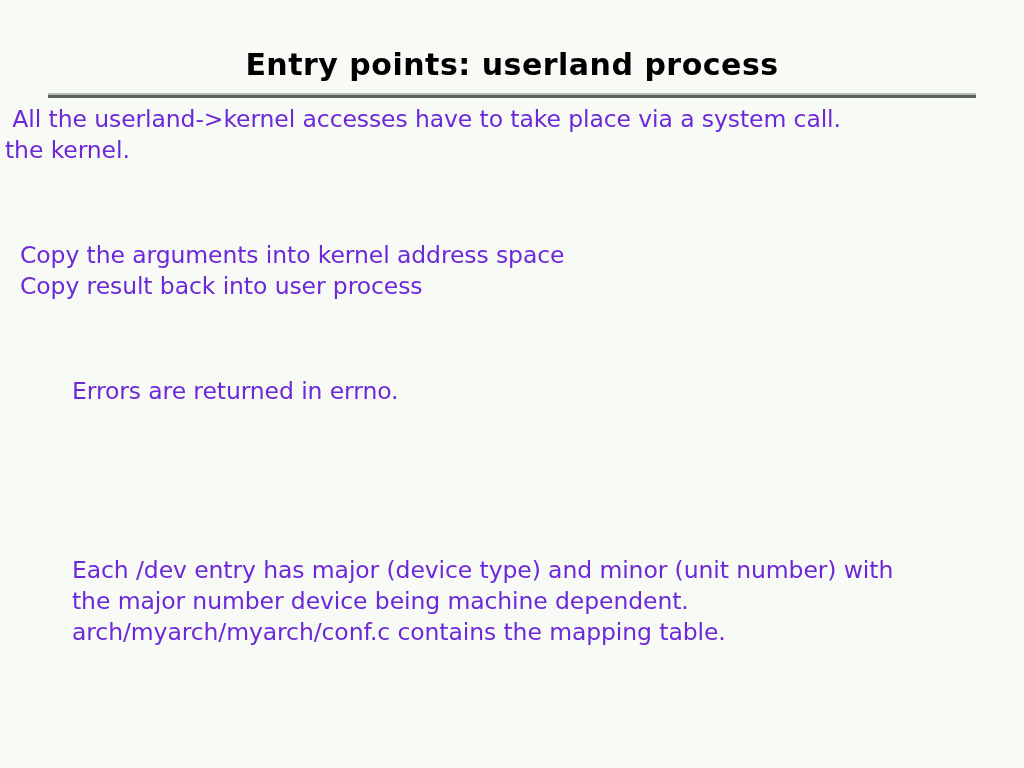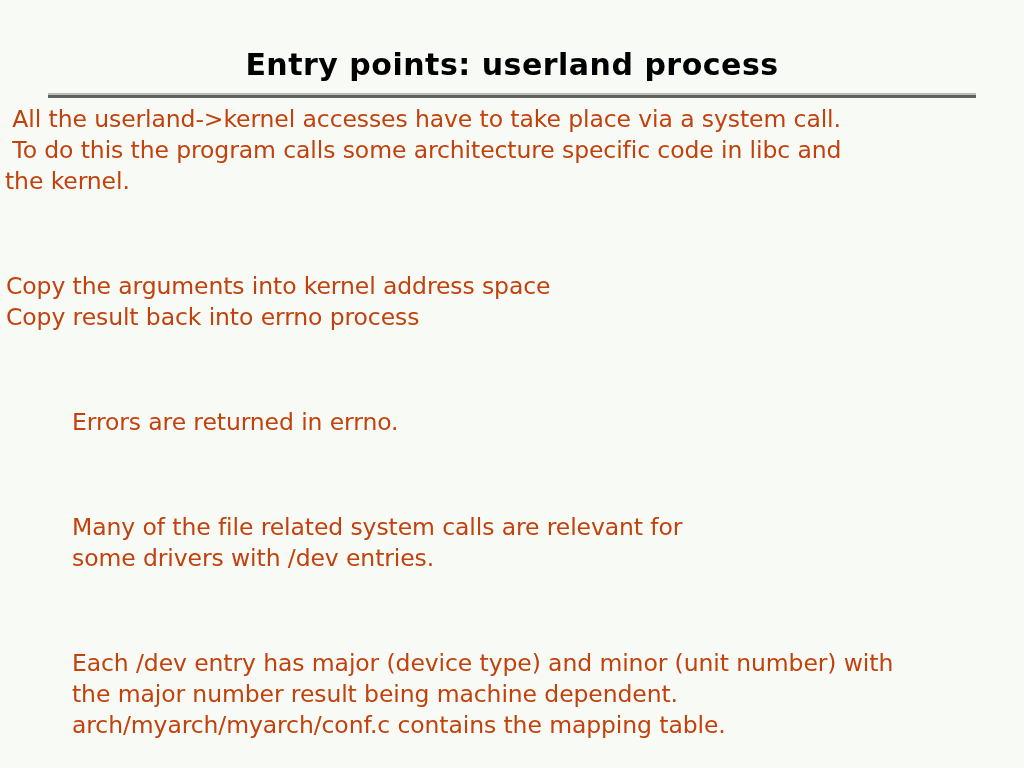--- a/index.html
+++ b/index.html
@@ -51,77 +51,73 @@
   }
   .para {
     padding-left: 72px;
     padding-right: 20px;
     margin: 0;
   }
   .line {
     font-family: "DejaVu Sans", sans-serif;
     font-size: 23.5px;
     line-height: 31px;
-    color: #c2410c;
+    color: #6d28d9;
     white-space: pre;
     letter-spacing: -0.1px;
   }
   .block-gap {
     height: 37px;
   }
   .indent-sp {
     padding-left: 5px;
   }
   .indent-list {
     padding-left: 6px;
+    margin-left: 14px;
   }
 </style>
 </head>
 <body>
 
 <div class="slide">
 
   <div class="slide-title">Entry points: userland process</div>
 
   <div class="title-rule"></div>
 
   <div class="body-area">
 
     <div class="para indent-sp">
       <div class="line"> All the userland-&gt;kernel accesses have to take place via a system call.</div>
-      <div class="line"> To do this the program calls some architecture specific code in libc and</div>
       <div class="line">the kernel.</div>
     </div>
 
     <div class="block-gap"></div>
     <div class="block-gap"></div>
 
     <div class="para indent-list">
       <div class="line">Copy the arguments into kernel address space</div>
-      <div class="line">Copy result back into errno process</div>
+      <div class="line">Copy result back into user process</div>
     </div>
 
     <div class="block-gap"></div>
     <div class="block-gap"></div>
 
     <div class="para">
       <div class="line">Errors are returned in errno.</div>
     </div>
 
     <div class="block-gap"></div>
     <div class="block-gap"></div>
 
-    <div class="para">
-      <div class="line">Many of the file related system calls are relevant for</div>
-      <div class="line">some drivers with /dev entries.</div>
-    </div>
 
     <div class="block-gap"></div>
     <div class="block-gap"></div>
 
     <div class="para">
       <div class="line">Each /dev entry has major (device type) and minor (unit number) with</div>
-      <div class="line">the major number result being machine dependent.</div>
+      <div class="line">the major number device being machine dependent.</div>
       <div class="line">arch/myarch/myarch/conf.c contains the mapping table.</div>
     </div>
 
   </div>
 </div>
 
 </body></html>

